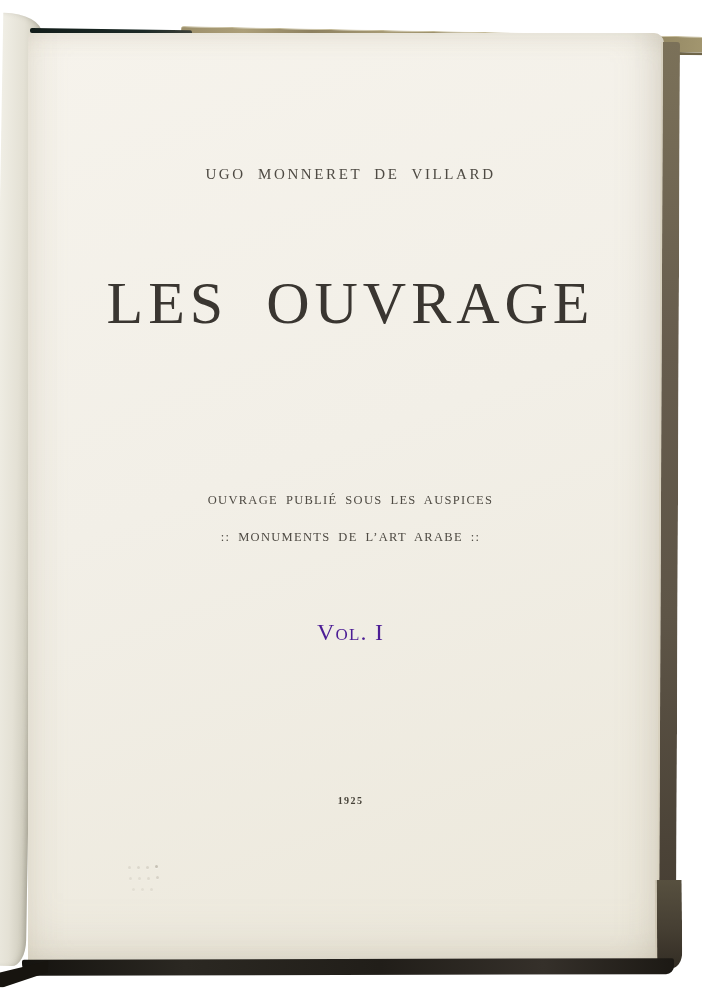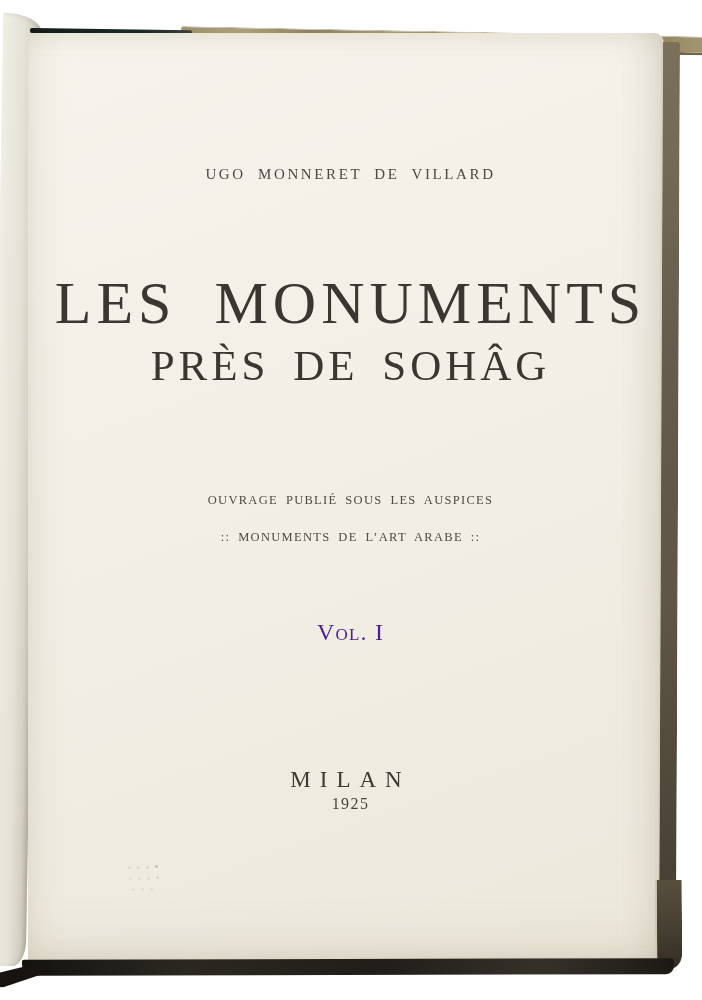--- a/index.html
+++ b/index.html
@@ -75,21 +75,21 @@
   .text-layer{position:absolute;left:28px;top:15px;width:614px;height:1000px;color:var(--ink,#3f3b35);padding-left:31px;}
   .text-layer > div{position:absolute;left:0;width:100%;text-align:center;white-space:nowrap;}
 
   .author{top:151px;font-size:15px;letter-spacing:2.6px;word-spacing:6px;color:var(--ink_light,#4e4a43);}
   .title-1{top:257px;font-size:60px;line-height:62px;letter-spacing:5px;word-spacing:18px;color:#3a3631;}
   .title-2{top:328px;font-size:43px;line-height:45px;letter-spacing:4px;word-spacing:9px;color:#3a3631;}
   .subtitle{top:384px;font-size:21px;letter-spacing:1.4px;word-spacing:7px;color:#413d37;}
   .imprint{top:476px;font-size:12.5px;line-height:18.6px;letter-spacing:1.3px;word-spacing:3.5px;color:var(--ink_light,#4e4a43);font-family:Liberation Serif, serif;}
   .volume{top:604px;font-size:24px;letter-spacing:1.2px;font-variant:small-caps;color:#4c1d95;}
   .city{top:752px;font-size:23px;letter-spacing:9px;color:#3d3933;}
-  .year{top:780px;font-size:16px;letter-spacing:1.4px;color:#474339;}
+  .year{top:780px;font-size:10px;letter-spacing:1.4px;color:#474339;font-weight:bold;}
 
   
   .blind-stamp{position:absolute;left:124px;top:862px;width:44px;height:34px;opacity:.55;}
   .blind-stamp i{position:absolute;width:3px;height:3px;border-radius:50%;background:#9a9284;box-shadow:0 1px 0 rgba(255,255,255,.6);}
 </style>
 </head>
 <body>
 
 <div class="scene">
 
@@ -97,29 +97,27 @@
   <div class="top-edge"></div>
   <div class="cover-line"></div>
   <div class="page"></div>
   <div class="fore-edge"></div>
   <div class="fore-edge-flare"></div>
   <div class="bottom-edge"></div>
   <div class="corner-wedge"></div>
 
   <div class="text-layer">
     <div class="author">UGO MONNERET DE VILLARD</div>
-    <div class="title-1">LES MONUMENTS</div>
-    <div class="title-2">PRÈS DE SOHÂG</div>
+    <div class="title-1">LES OUVRAGE</div>
     <div class="imprint">
       <span>OUVRAGE PUBLIÉ SOUS LES AUSPICES</span><br>
       <br>
       <span>:: MONUMENTS DE L’ART ARABE ::</span>
     </div>
     <div class="volume">Vol. I</div>
-    <div class="city">MILAN</div>
     <div class="year">1925</div>
   </div>
 
   <div class="blind-stamp">
     <i style="left:4px;top:4px;opacity:.35"></i>
     <i style="left:13px;top:4px;opacity:.4"></i>
     <i style="left:22px;top:4px;opacity:.45"></i>
     <i style="left:31px;top:3px;opacity:.85"></i>
     <i style="left:5px;top:15px;opacity:.3"></i>
     <i style="left:14px;top:15px;opacity:.3"></i>

